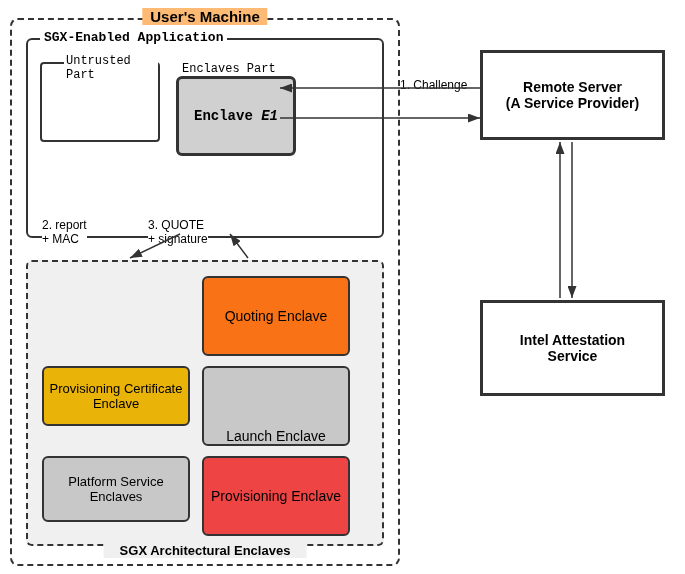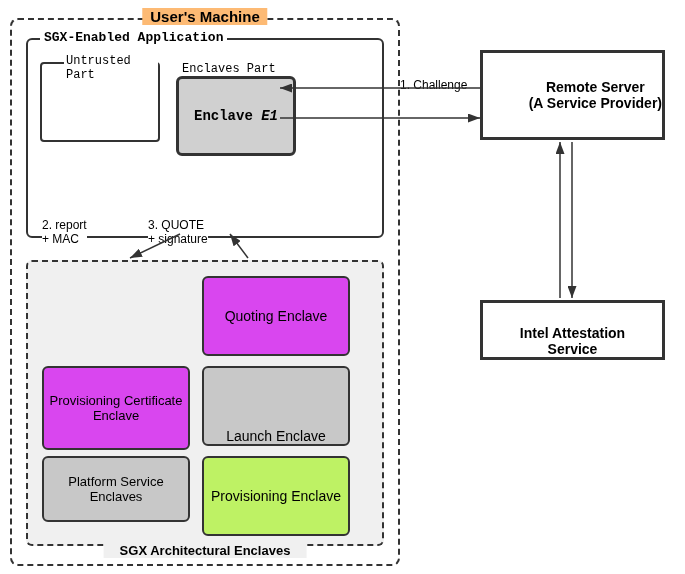--- a/index.html
+++ b/index.html
@@ -141,21 +141,21 @@
 
     
     .quoting-enclave {
       position: absolute;
       top: 14px;
       left: 174px;
       width: 148px;
       height: 80px;
       border: 2px solid #333;
       border-radius: 6px;
-      background: #d946ef;
+      background: #f97316;
       display: flex;
       align-items: center;
       justify-content: center;
     }
 
     .quoting-enclave-label {
       font-size: 14px;
       text-align: center;
     }
 
@@ -178,24 +178,24 @@
       font-size: 14px;
       text-align: center;
     }
 
     
     .prov-cert-enclave {
       position: absolute;
       top: 104px;
       left: 14px;
       width: 148px;
-      height: 84px;
-      border: 2px solid #333;
-      border-radius: 6px;
-      background: #d946ef;
+      height: 60px;
+      border: 2px solid #333;
+      border-radius: 6px;
+      background: #eab308;
       display: flex;
       align-items: center;
       justify-content: center;
     }
 
     .prov-cert-label {
       font-size: 13px;
       text-align: center;
     }
 
@@ -221,60 +221,60 @@
 
     
     .prov-enclave {
       position: absolute;
       top: 194px;
       left: 174px;
       width: 148px;
       height: 80px;
       border: 2px solid #333;
       border-radius: 6px;
-      background: #bef264;
+      background: #ef4444;
       display: flex;
       align-items: center;
       justify-content: center;
     }
 
     .prov-enclave-label {
       font-size: 14px;
       text-align: center;
     }
 
     
     .remote-server {
       position: absolute;
       top: 50px;
       left: 480px;
       width: 185px;
       height: 90px;
       border: 3px solid #333;
       display: flex;
       align-items: center;
-      justify-content: flex-end;
+      justify-content: center;
     }
 
     .remote-server-label {
       font-weight: bold;
       font-size: 14px;
       text-align: center;
     }
 
     
     .intel-attestation {
       position: absolute;
       top: 300px;
       left: 480px;
       width: 185px;
-      height: 60px;
+      height: 96px;
       border: 3px solid #333;
       display: flex;
-      align-items: flex-end;
+      align-items: center;
       justify-content: center;
     }
 
     .intel-attestation-label {
       font-weight: bold;
       font-size: 14px;
       text-align: center;
     }
 
     

